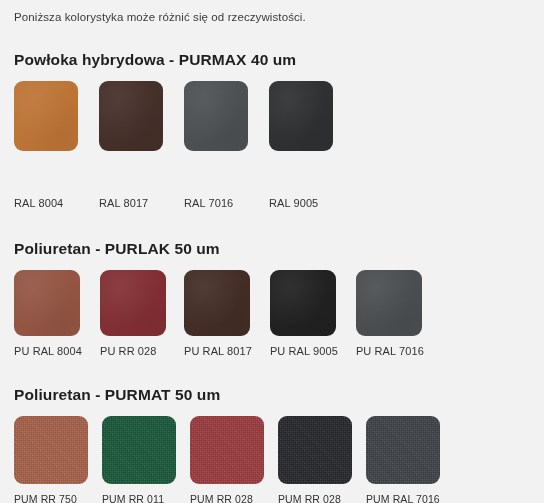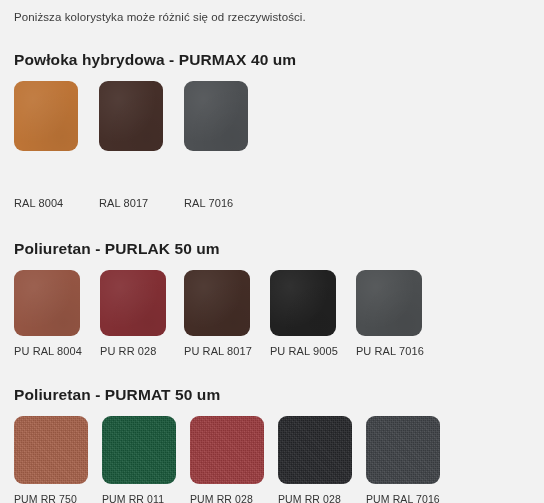--- a/index.html
+++ b/index.html
@@ -116,20 +116,24 @@
         <div class="chip-label">RAL 8004</div>
       </div>
       <div class="swatch-cell">
         <div class="chip gloss" style="background-color:#452f29;"></div>
         <div class="chip-label">RAL 8017</div>
       </div>
       <div class="swatch-cell">
         <div class="chip gloss" style="background-color:#4d5053;"></div>
         <div class="chip-label">RAL 7016</div>
       </div>
+      <div class="swatch-cell">
+        <div class="chip gloss" style="background-color:#2f3032;"></div>
+        <div class="chip-label">RAL 9005</div>
+      </div>
     </div>
   </div>
 
   <div class="section sec2">
     <div class="section-title light">Poliuretan - PURLAK 50 um</div>
     <div class="swatch-row row2">
       <div class="swatch-cell">
         <div class="chip gloss" style="background-color:#945543;"></div>
         <div class="chip-label">PU RAL 8004</div>
       </div>

